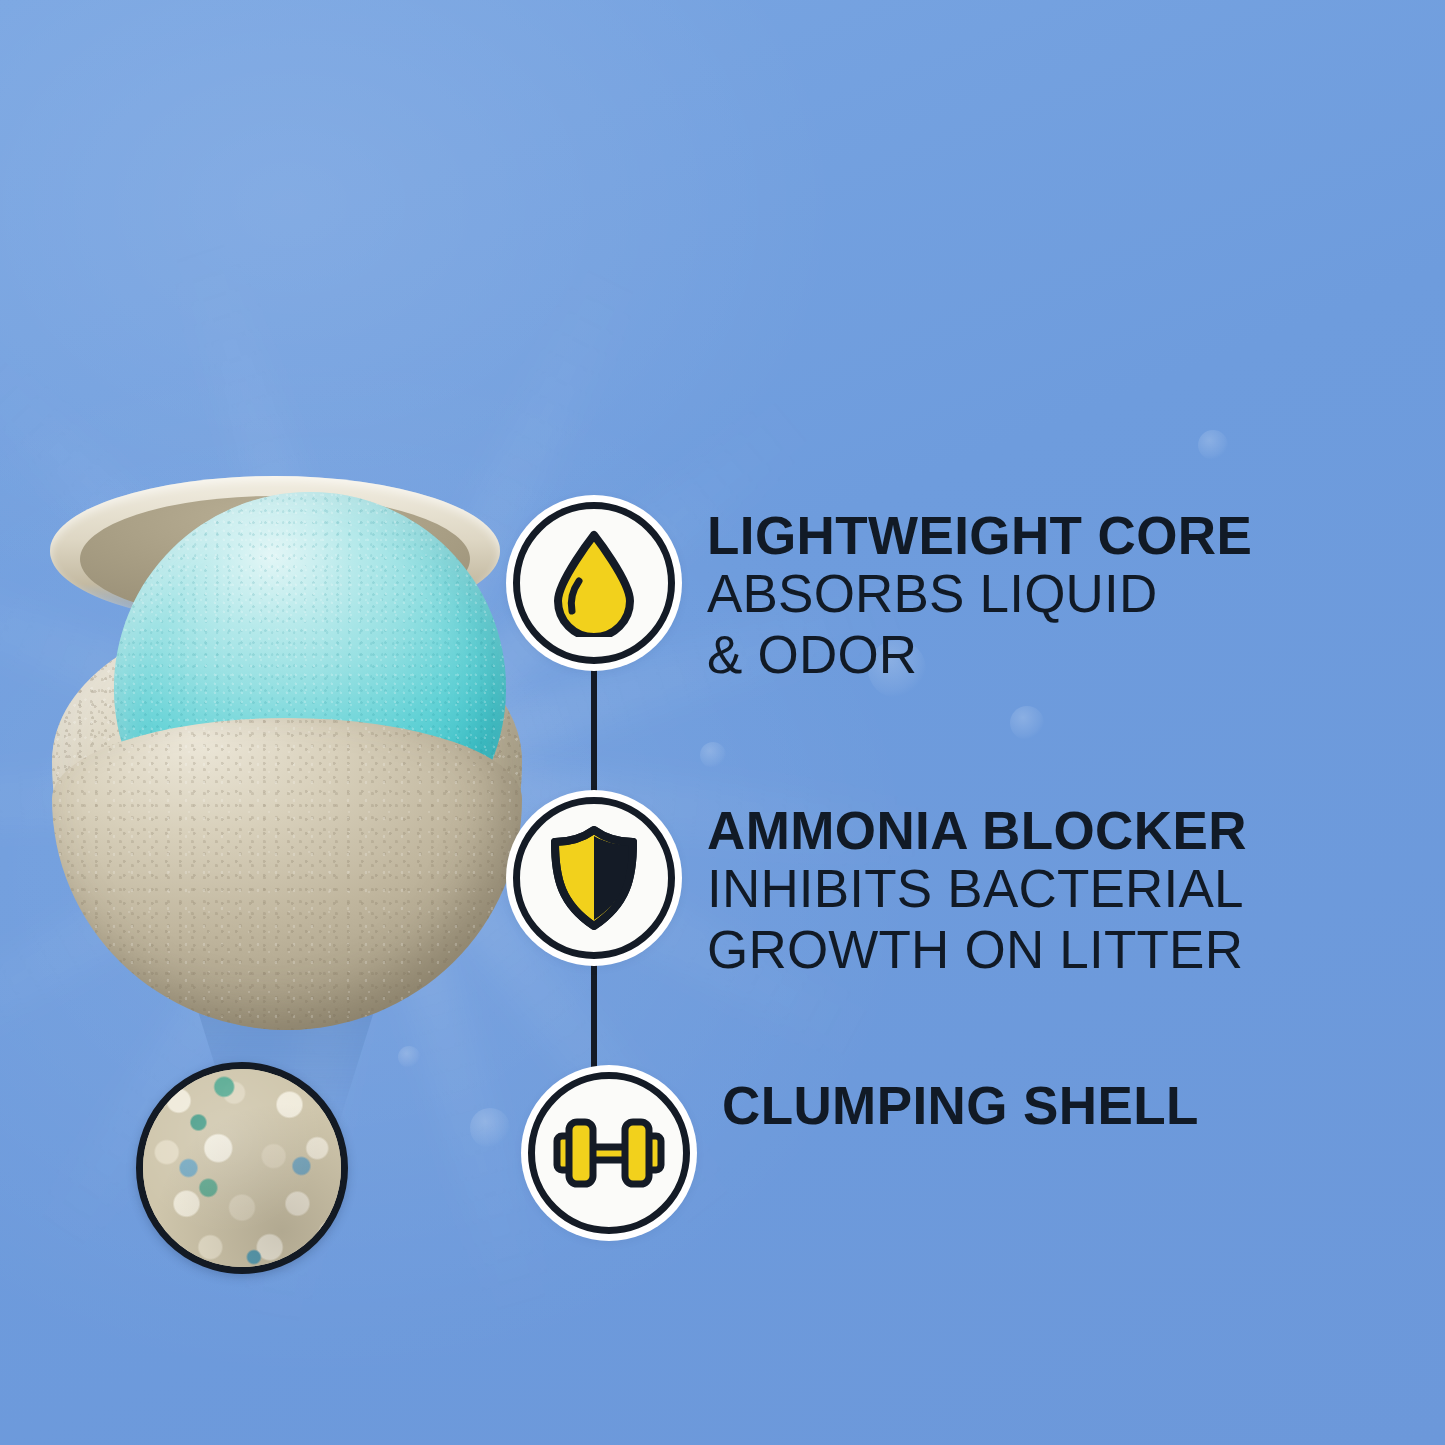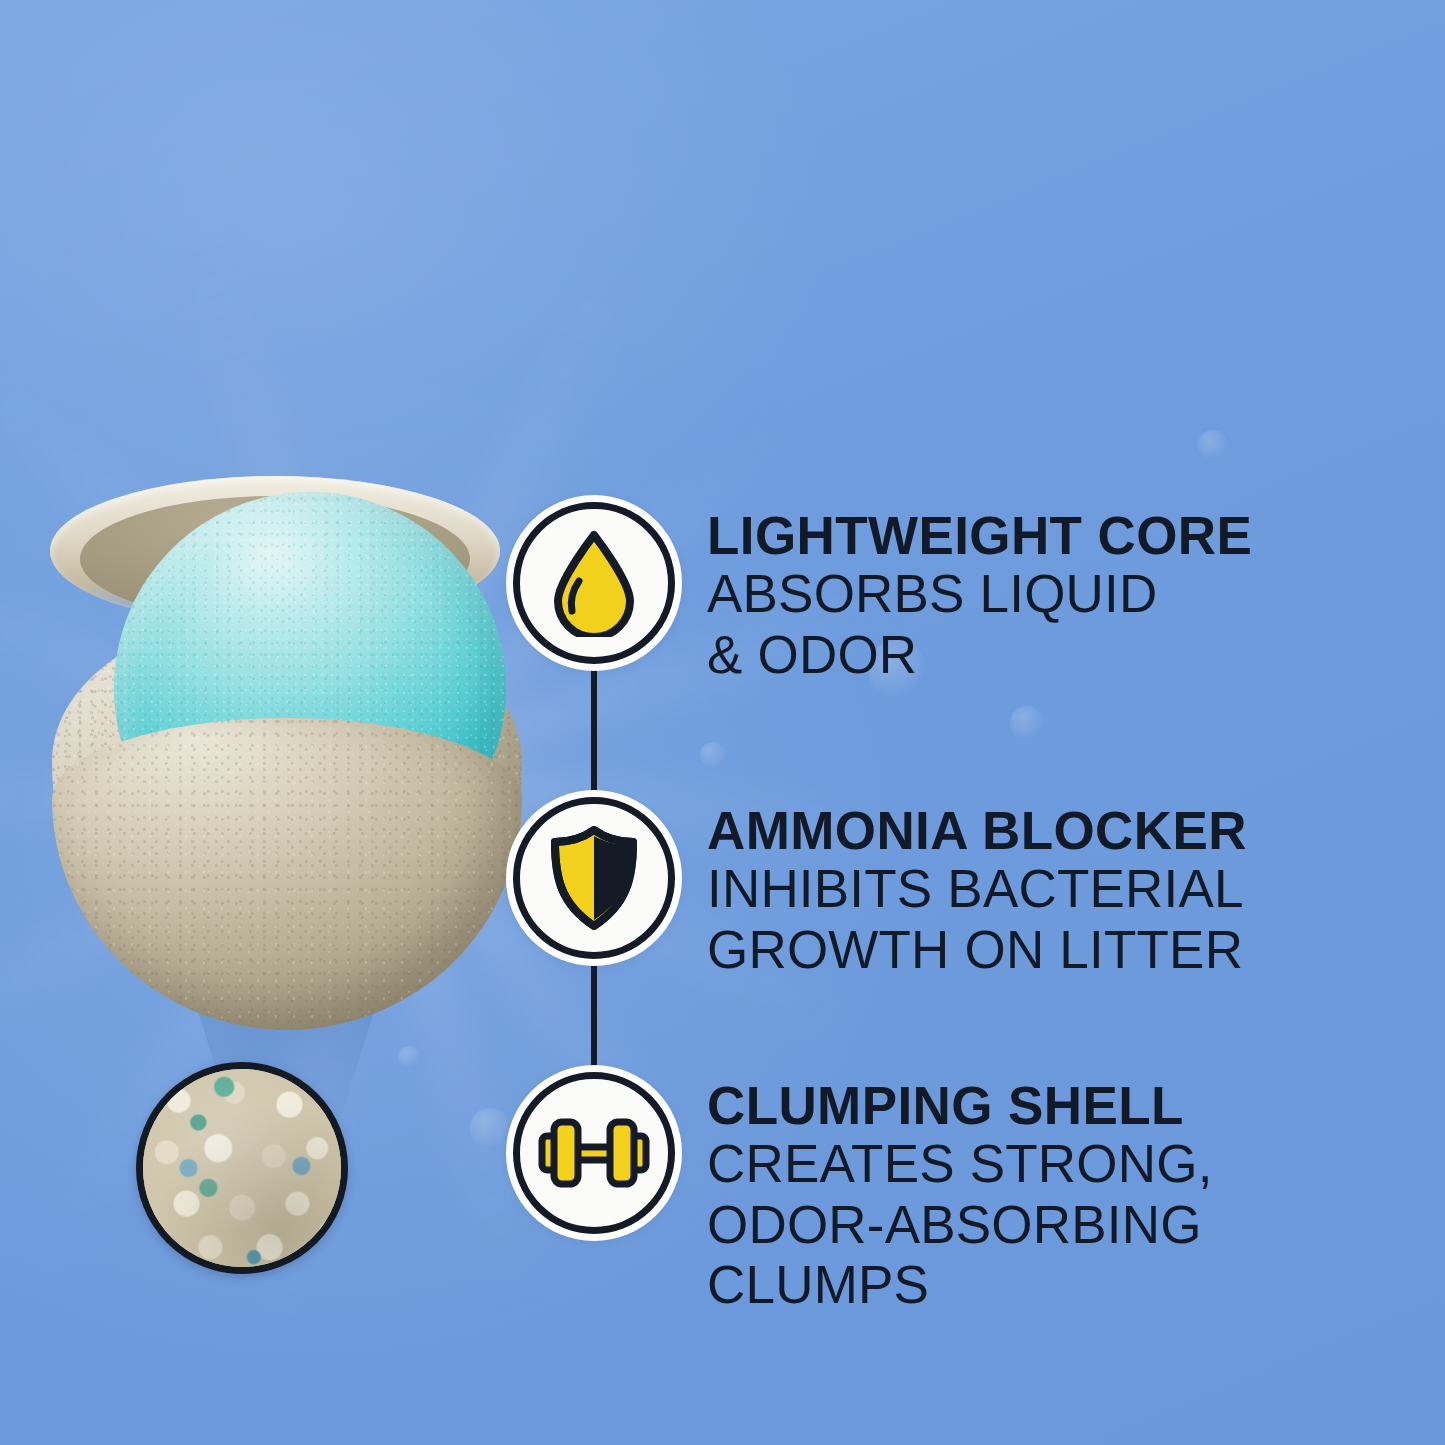--- a/index.html
+++ b/index.html
@@ -203,21 +203,21 @@
     width:6px; height:570px;
     background:#141B26;
     z-index:4;
   }
 
   
   .features { position:absolute; left:0; top:0; width:1445px; height:1445px; z-index:5; }
   .feature { position:absolute; display:flex; align-items:flex-start; }
   .feature.f1 { left:513px; top:502px; }
   .feature.f2 { left:513px; top:797px; }
-  .feature.f3 { left:513px; top:1072px; }
+  .feature.f3 { left:528px; top:1072px; }
 
   .badge {
     position:relative;
     width:162px; height:162px;
     flex:0 0 162px;
     border-radius:50%;
     background:#FBFBF9;
     border:7px solid #141B26;
     box-shadow:0 0 0 7px #FFFFFF, 0 2px 14px rgba(30,50,86,0.22);
     display:flex; align-items:center; justify-content:center;
@@ -338,20 +338,17 @@
         <svg width="112" height="78" viewBox="0 0 112 78" aria-hidden="true">
           <rect x="4" y="22" width="15" height="34" rx="5" fill="#F2D11C" stroke="#141B26" stroke-width="7"></rect>
           <rect x="93" y="22" width="15" height="34" rx="5" fill="#F2D11C" stroke="#141B26" stroke-width="7"></rect>
           <rect x="34" y="33" width="44" height="13" rx="3" fill="#F2D11C" stroke="#141B26" stroke-width="7"></rect>
           <rect x="16" y="8" width="24" height="62" rx="8" fill="#F2D11C" stroke="#141B26" stroke-width="7"></rect>
           <rect x="72" y="8" width="24" height="62" rx="8" fill="#F2D11C" stroke="#141B26" stroke-width="7"></rect>
         </svg>
       </div>
       <div class="ftext">
         <span class="fheading">CLUMPING SHELL</span>
-        <span class="fbody">CREATES STRONG,
-ODOR-ABSORBING
-CLUMPS</span>
       </div>
     </div>
 
   </div>
 </div>
 
 </body></html>

